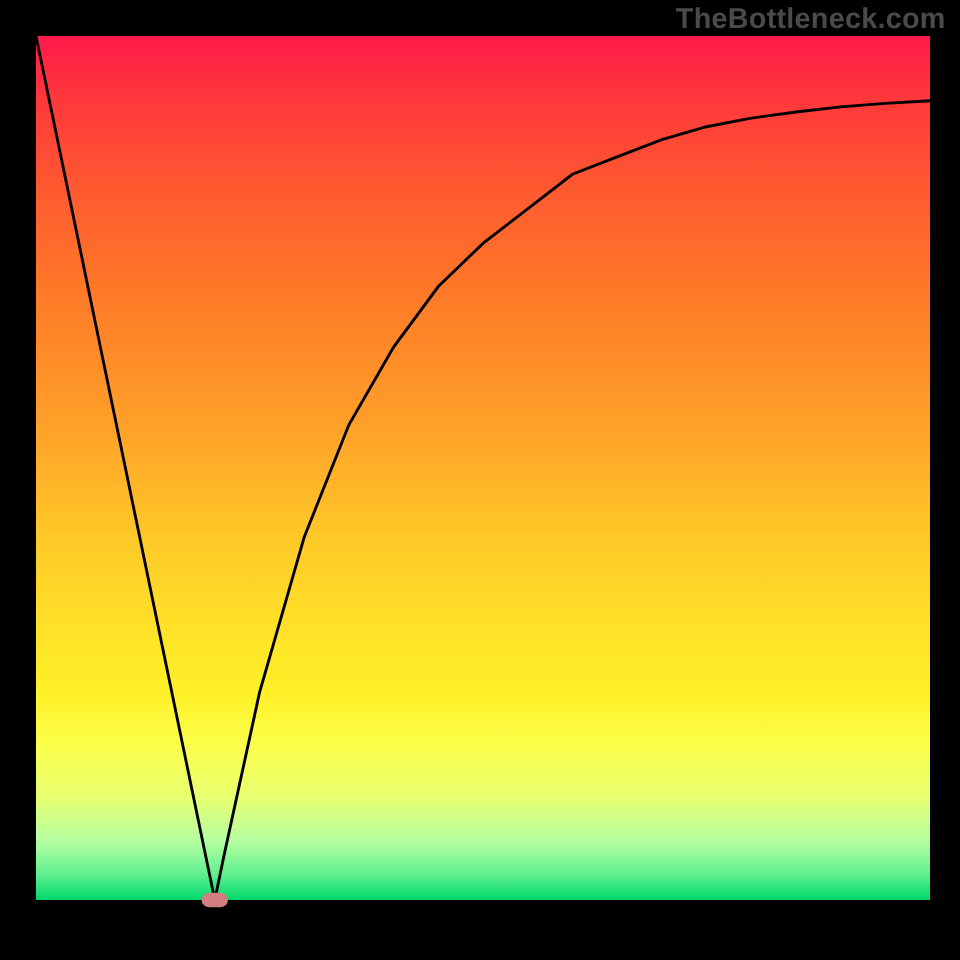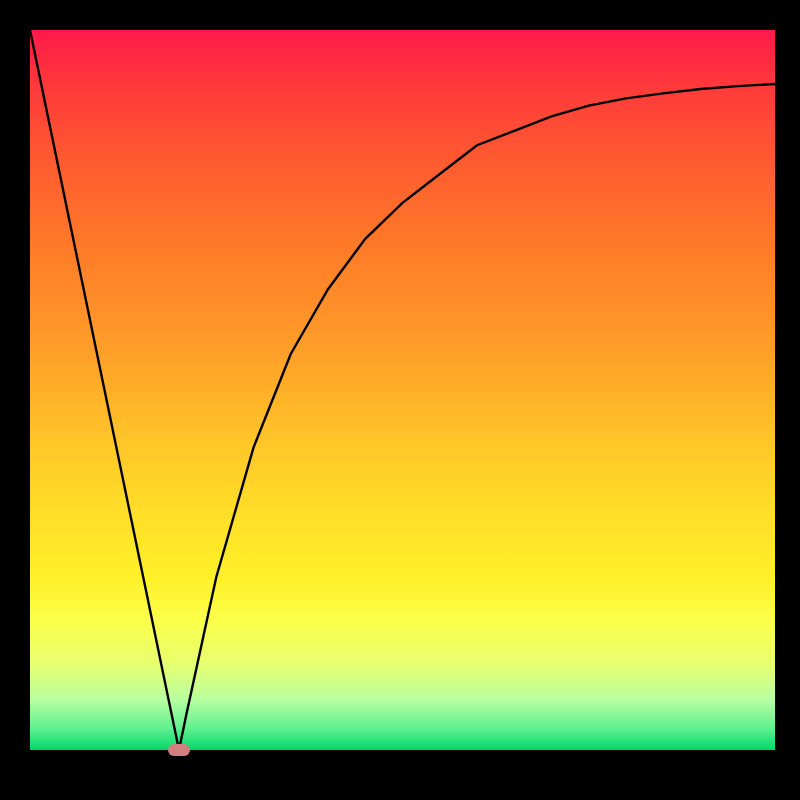--- a/index.html
+++ b/index.html
@@ -63,19 +63,20 @@
     height: 12px;
     border-radius: 6px;
     background: #d47f7f;
     transform: translate(-50%, -50%);
   }
 </style>
 </head>
 <body>
 
 <div class="wrap">
+  <div class="watermark">TheBottleneck.com</div>
   <div class="plot">
     <svg viewBox="0 0 745 720" preserveAspectRatio="none">
       <path id="curve-path" fill="none" stroke="#000000" stroke-width="2.4" d="M0.00 0.00 L37.25 180.00 L74.50 360.00 L111.75 540.00 L141.55 684.00 L149.00 720.00 L156.45 684.00 L186.25 547.20 L223.50 417.60 L260.75 324.00 L298.00 259.20 L335.25 208.80 L372.50 172.80 L409.75 144.00 L447.00 115.20 L484.25 100.80 L521.50 86.40 L558.75 75.60 L596.00 68.40 L633.25 63.36 L670.50 59.04 L707.75 56.16 L745.00 54.00"></path>
     </svg>
     <div id="marker" class="marker" style="left: 149px; top: 720px;"></div>
   </div>
 </div>
 
 </body></html>

